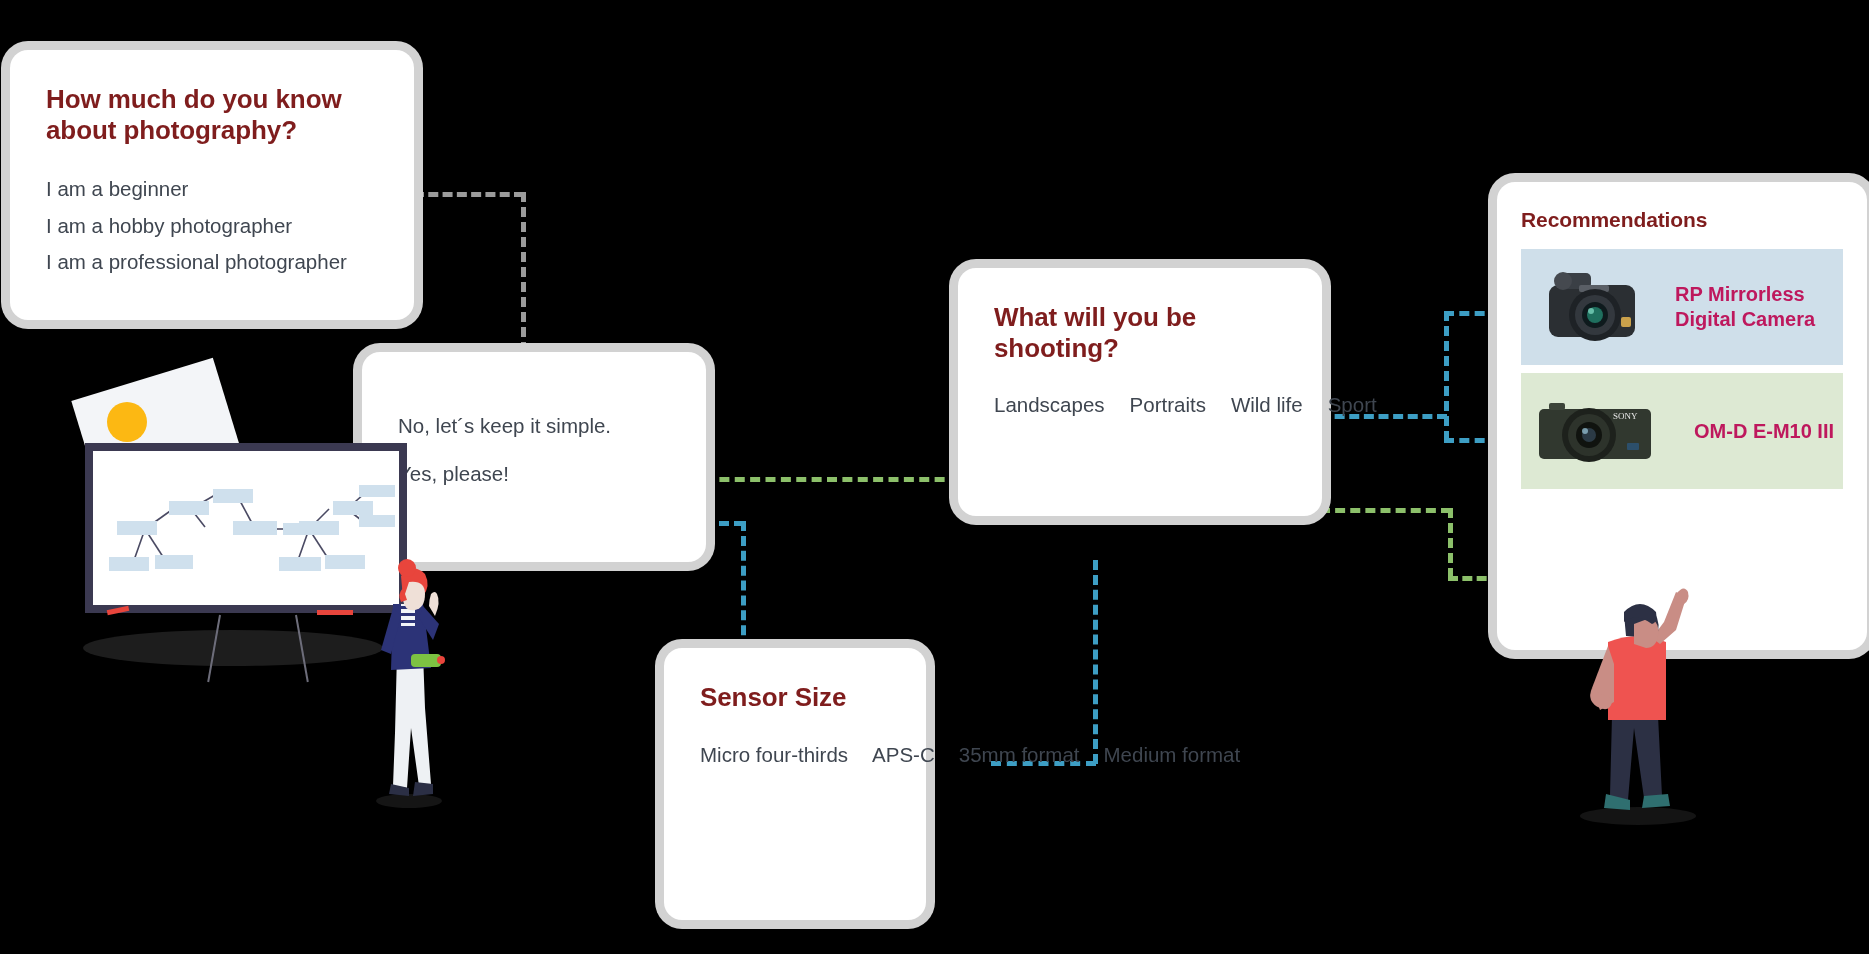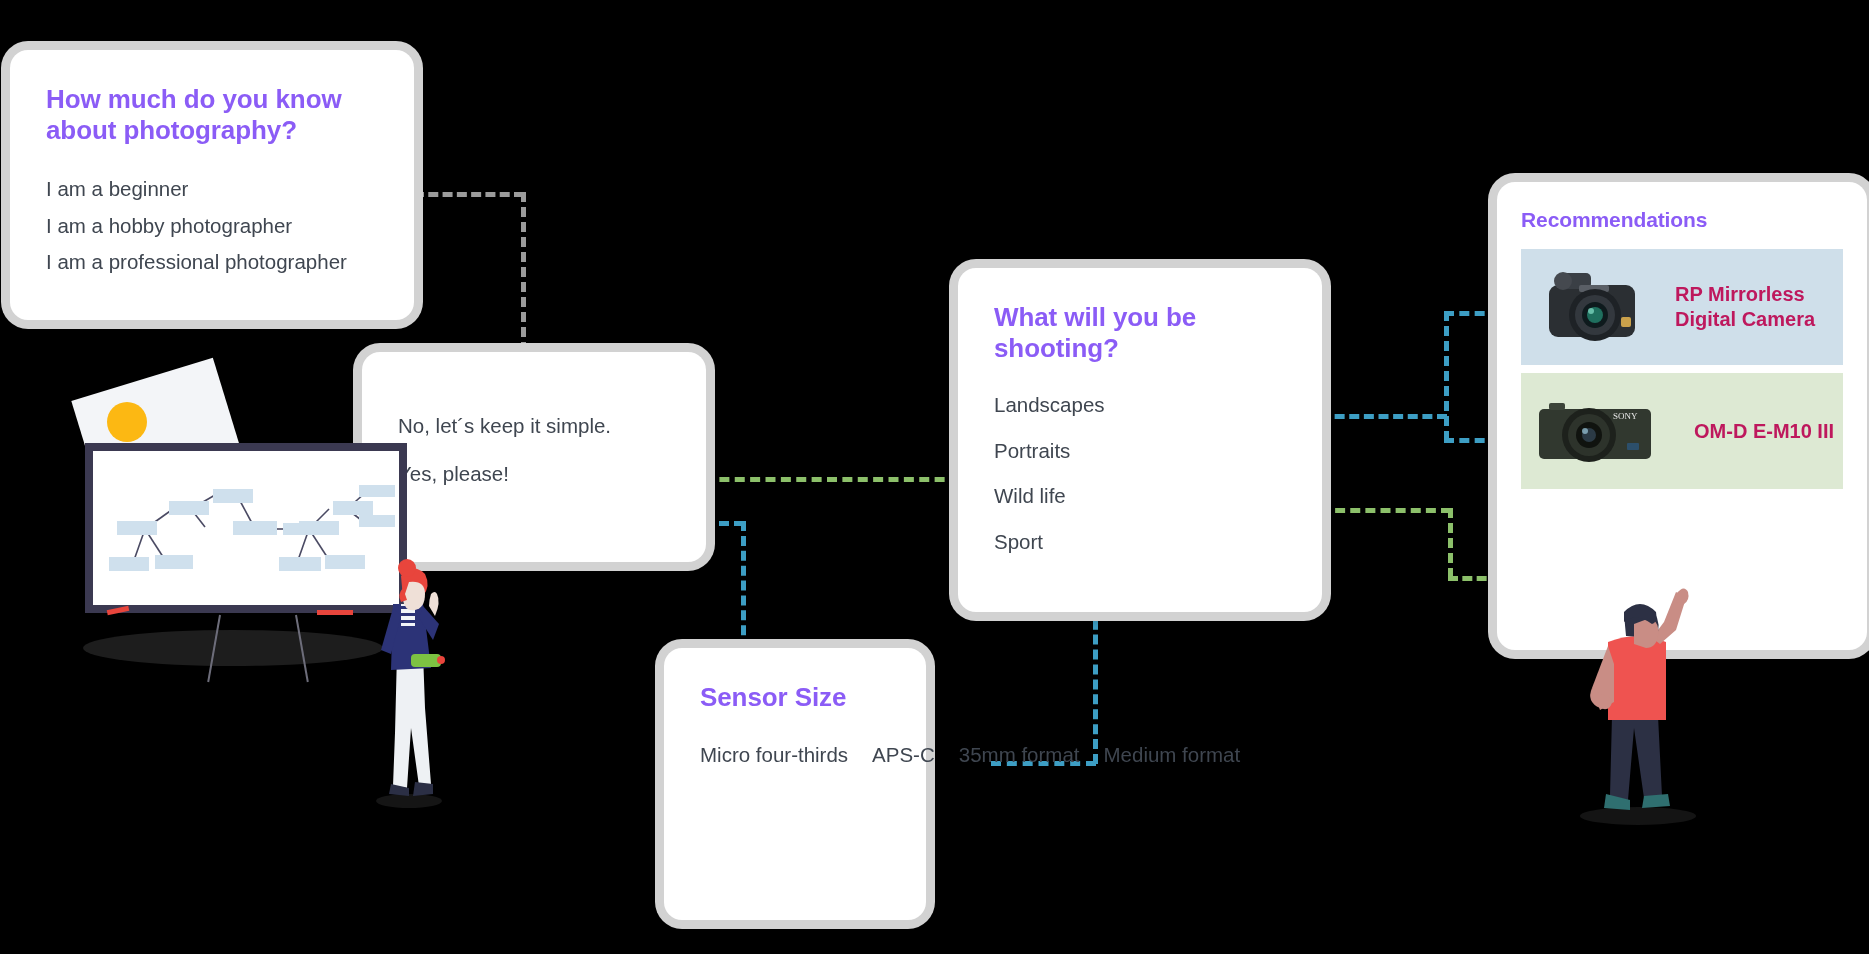--- a/index.html
+++ b/index.html
@@ -15,42 +15,42 @@
   .card {
     position: absolute;
     background: #ffffff;
     border-radius: 18px;
     box-shadow: 0 0 0 9px #d2d2d2, 0 6px 14px rgba(0,0,0,.35);
   }
   .card h2 {
     font-size: 26px;
     font-weight: 700;
     line-height: 1.18;
-    color: #8b5cf6;
+    color: #7f1d1d;
     letter-spacing: -0.1px;
   }
   .opt {
     font-size: 20.5px;
     font-weight: 400;
     color: #3f4650;
     line-height: 1;
     white-space: nowrap;
   }
 
   
   #card-knowledge { left: 10px; top: 50px; width: 404px; height: 270px; padding: 34px 36px 0 36px; }
   #card-knowledge .opts { margin-top: 34px; display: flex; flex-direction: column; gap: 16px; }
 
   
   #card-expert { left: 362px; top: 352px; width: 344px; height: 210px; padding: 34px 36px 0 36px; }
   #card-expert .opts { margin-top: 30px; display: flex; flex-direction: column; gap: 27px; }
 
   
-  #card-shooting { left: 958px; top: 268px; width: 364px; height: 344px; padding: 34px 36px 0 36px; }
-  #card-shooting .opts { margin-top: 32px; display: flex; flex-direction: column; gap: 25px; }
+  #card-shooting { left: 958px; top: 268px; width: 364px; height: 248px; padding: 34px 36px 0 36px; }
+  #card-shooting .opts { margin-top: 32px; display: flex; flex-direction: row; gap: 25px; }
 
   
   #card-sensor { left: 664px; top: 648px; width: 262px; height: 272px; padding: 34px 36px 0 36px; }
   #card-sensor .opts { margin-top: 32px; display: flex; flex-direction: row; gap: 24px; }
 
   
   #card-recs {
     left: 1497px; top: 182px; width: 370px; height: 468px;
     padding: 26px 24px 0 24px;
   }

